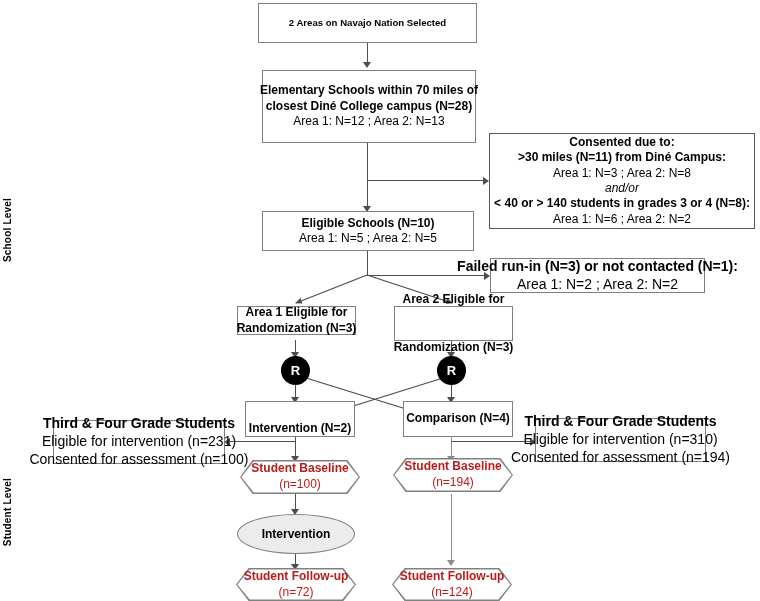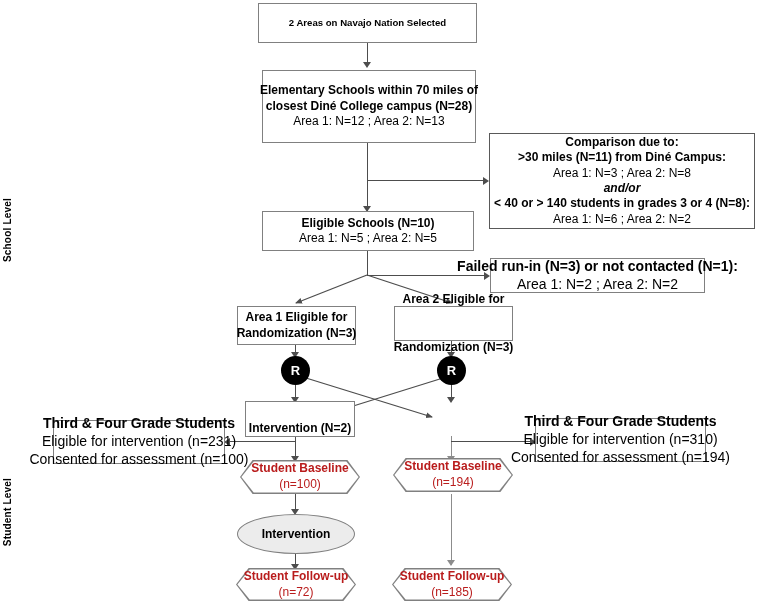--- a/index.html
+++ b/index.html
@@ -27,21 +27,21 @@
     line-height:1.28;
   }
   .box{
     border:1.4px solid #808080;
     background:#ffffff;
   }
   .box.dark{ border-color:#595959; }
   .ln{ display:block; white-space:nowrap; }
   .b{ font-weight:bold; }
   .n{ font-weight:normal; }
-  .i{ font-style:italic; font-weight:bold; }
+  .i{ font-style:italic; font-weight:normal; }
 
   
   .t9{ font-size:12px; }
   .t85{ font-size:14px; }
   .t95{ font-size:9.6px; }
 
   
   .hex{
     position:absolute;
     box-sizing:border-box;
@@ -193,59 +193,62 @@
     <span class="ln b t95">2 Areas on Navajo Nation Selected</span>
   </div>
 
   <div class="node box" style="left:262px;top:70px;width:214px;height:73px;">
     <span class="ln b t9">Elementary Schools within 70 miles of</span>
     <span class="ln b t9">closest Diné College campus (N=28)</span>
     <span class="ln n t9">Area 1: N=12 ; Area 2: N=13</span>
   </div>
 
   <div class="node box dark" style="left:489px;top:133px;width:266px;height:96px;">
-    <span class="ln b t9">Comparison due to:</span>
+    <span class="ln b t9">Consented due to:</span>
     <span class="ln b t9">&gt;30 miles (N=11) from Diné Campus:</span>
     <span class="ln n t9">Area 1: N=3 ; Area 2: N=8</span>
     <span class="ln i t9">and/or</span>
     <span class="ln b t9">&lt; 40 or &gt; 140 students in grades 3 or 4 (N=8):</span>
     <span class="ln n t9">Area 1: N=6 ; Area 2: N=2</span>
   </div>
 
   <div class="node box" style="left:262px;top:211px;width:212px;height:40px;">
     <span class="ln b t9">Eligible Schools (N=10)</span>
     <span class="ln n t9">Area 1: N=5 ; Area 2: N=5</span>
   </div>
 
   <div class="node box" style="left:490px;top:258px;width:215px;height:35px;">
     <span class="ln b t85">Failed run-in (N=3) or not contacted (N=1):</span>
     <span class="ln n t85">Area 1: N=2 ; Area 2: N=2</span>
   </div>
 
-  <div class="node box" style="left:237px;top:306px;width:119px;height:39px;">
+  <div class="node box" style="left:237px;top:306px;width:119px;height:29px;">
     <span class="ln b t9">Area 1 Eligible for</span>
     <span class="ln b t9">Randomization (N=3)</span>
   </div>
 
   <div class="node box" style="left:394px;top:306px;width:119px;height:35px;gap:33px;">
     <span class="ln b t9">Area 2 Eligible for</span>
     <span class="ln b t9">Randomization (N=3)</span>
   </div>
 
   <div class="rcirc" style="left:281px;top:356px;width:29px;height:29px;">
     <span>R</span>
   </div>
   <div class="rcirc" style="left:437px;top:356px;width:29px;height:29px;">
     <span>R</span>
   </div>
 
   <div class="node box" style="left:245px;top:401px;width:110px;height:36px;justify-content:flex-end;">
     <span class="ln b t9">Intervention (N=2)</span>
   </div>
 
+  <div class="node box" style="left:403px;top:401px;width:110px;height:36px;">
+    <span class="ln b t9">Comparison (N=4)</span>
+  </div>
 
   <div class="node box" style="left:53px;top:420px;width:172px;height:44px;">
     <span class="ln b t85">Third &amp; Four Grade Students</span>
     <span class="ln n t85">Eligible  for intervention (n=231)</span>
     <span class="ln n t85">Consented for assessment  (n=100)</span>
   </div>
 
   <div class="node box" style="left:535px;top:418px;width:171px;height:44px;">
     <span class="ln b t85">Third &amp; Four Grade Students</span>
     <span class="ln n t85">Eligible  for intervention (n=310)</span>
@@ -281,17 +284,17 @@
       <span class="ln b t9">Student Follow-up</span>
       <span class="ln n t9">(n=72)</span>
     </div>
   </div>
 
   <div class="hex" style="left:392px;top:568px;width:120px;height:33px;">
     <div class="hexbg"></div>
     <div class="hexfg"></div>
     <div class="hextxt">
       <span class="ln b t9">Student Follow-up</span>
-      <span class="ln n t9">(n=185)</span>
+      <span class="ln n t9">(n=124)</span>
     </div>
   </div>
 
 </div>
 
 </body></html>

